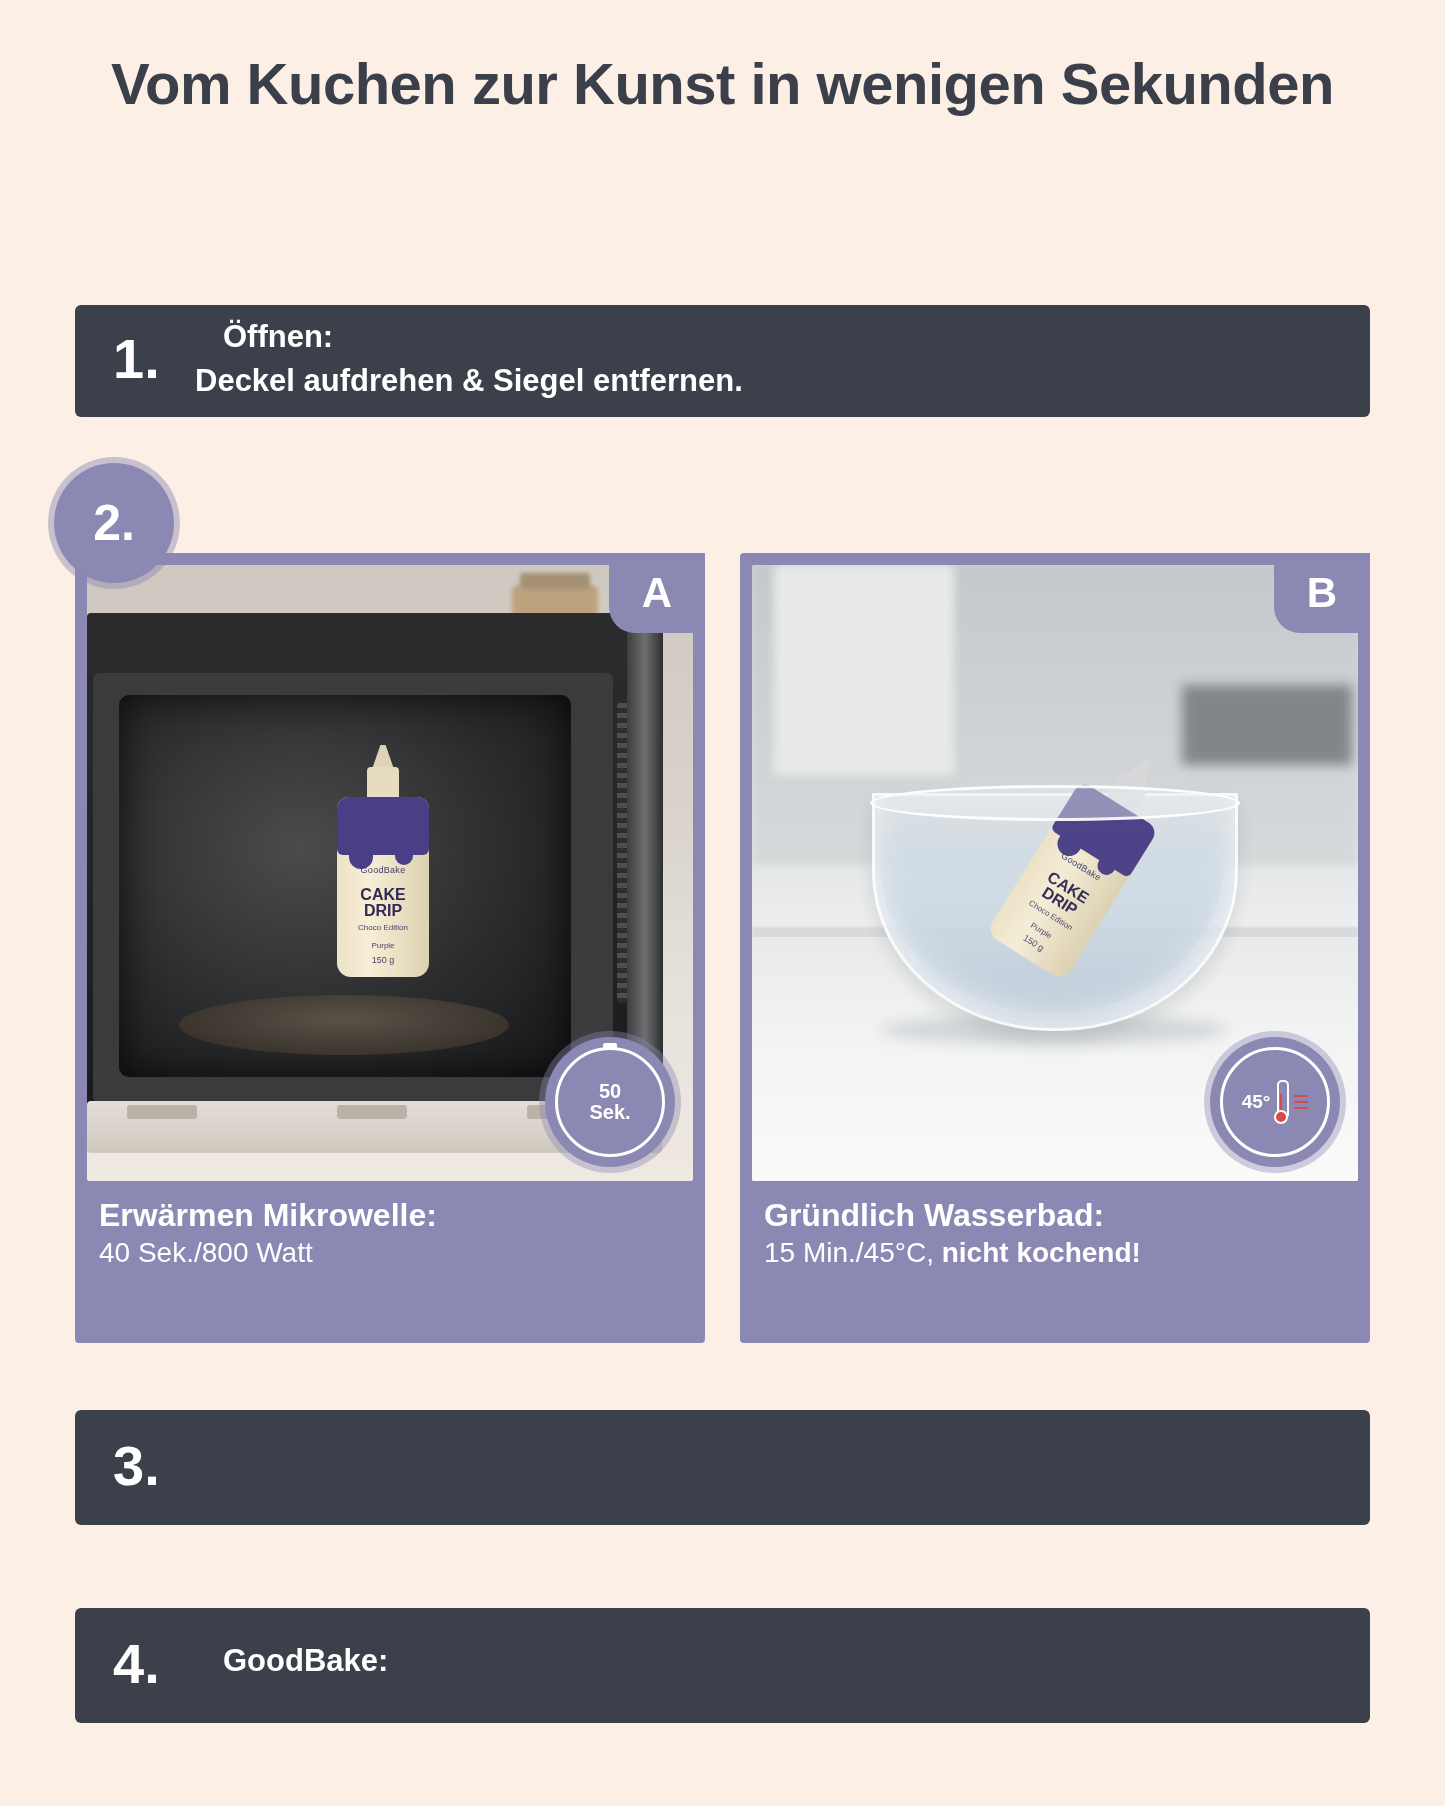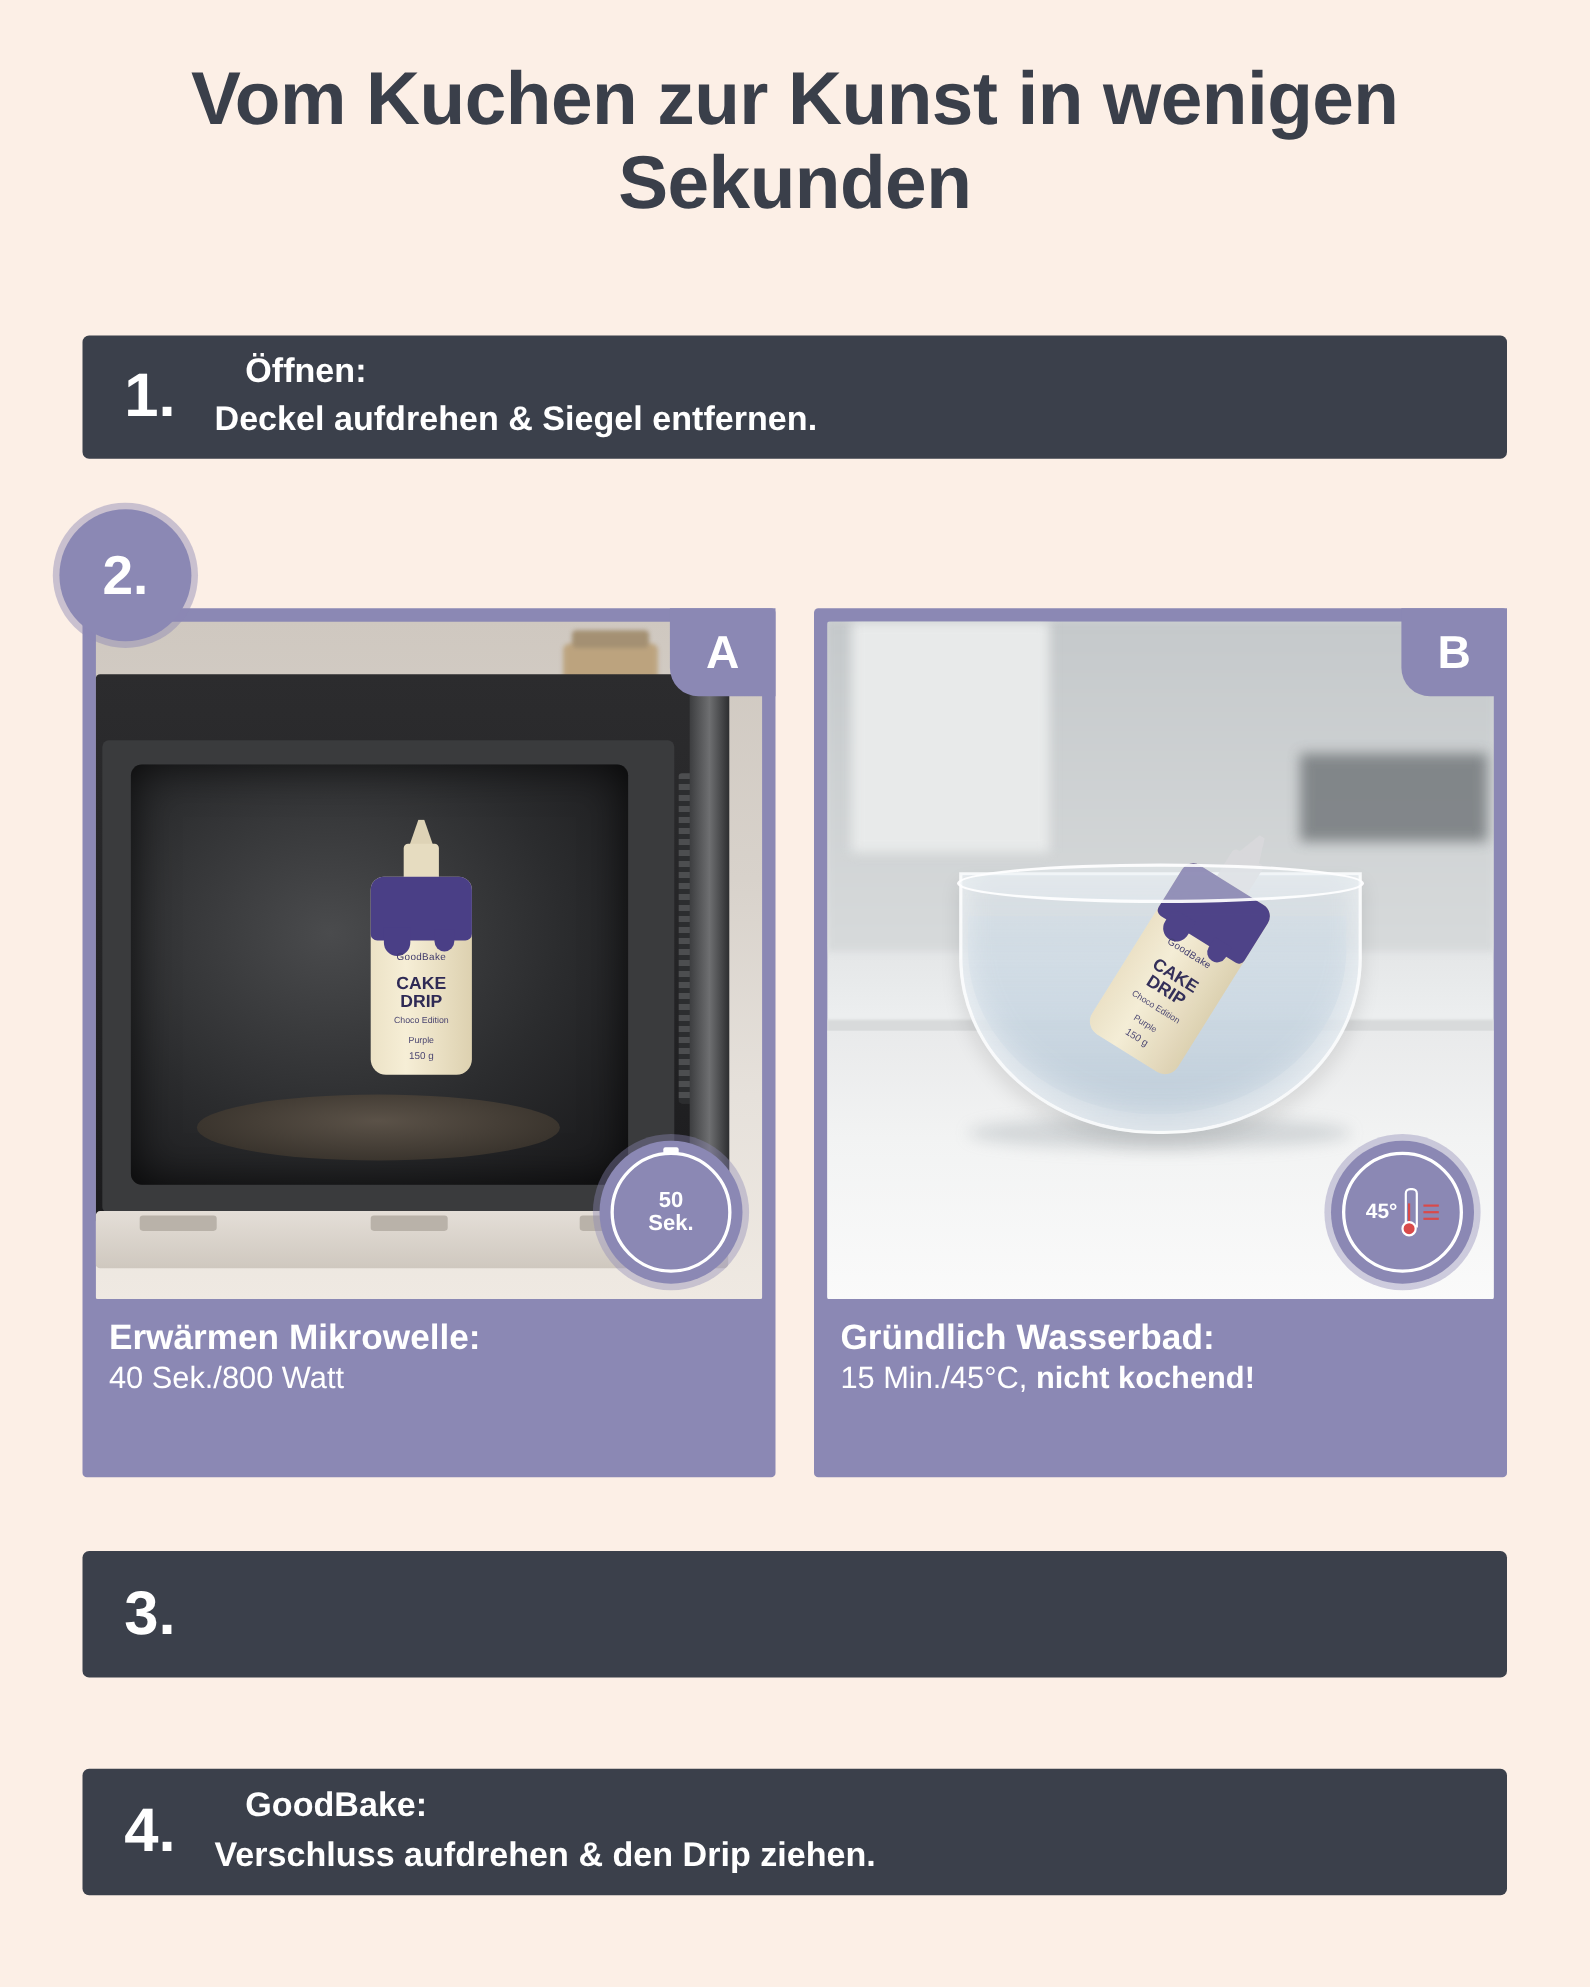--- a/index.html
+++ b/index.html
@@ -21,21 +21,21 @@
     height: 1806px;
     box-sizing: border-box;
     padding: 0 75px;
   }
 
   
   .title {
     margin: 0;
     padding-top: 52px;
     text-align: center;
-    font-size: 68px;
+    font-size: 58px;
     line-height: 1.12;
     font-weight: bold;
     color: #3a3f4a;
     letter-spacing: -0.5px;
   }
 
   
   .step-row {
     background: #3b404b;
     border-radius: 6px;
@@ -704,17 +704,16 @@
   <div class="step2-badge">2.</div>
 
   <div class="step-row" id="row3">
     <div class="step-num">3.</div>
   </div>
 
   <div class="step-row" id="row4">
     <div class="step-num">4.</div>
     <div class="step-body">
       <div class="step-head">GoodBake:</div>
-      <div class="step-text">Verschluss aufdrehen &amp; den Drip ziehen.</div>
     </div>
   </div>
 
 </div>
 
 </body></html>

